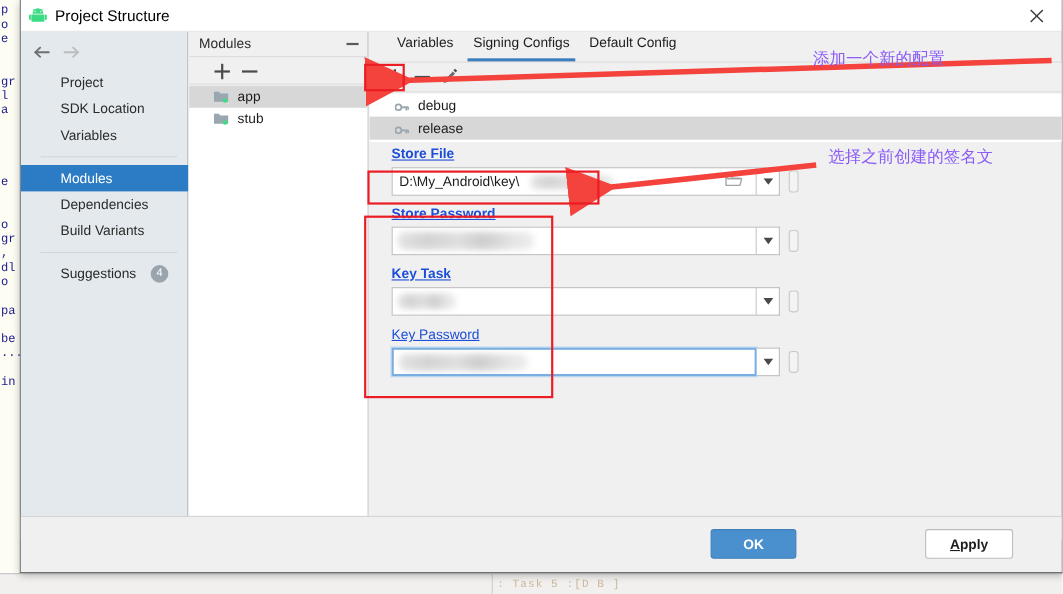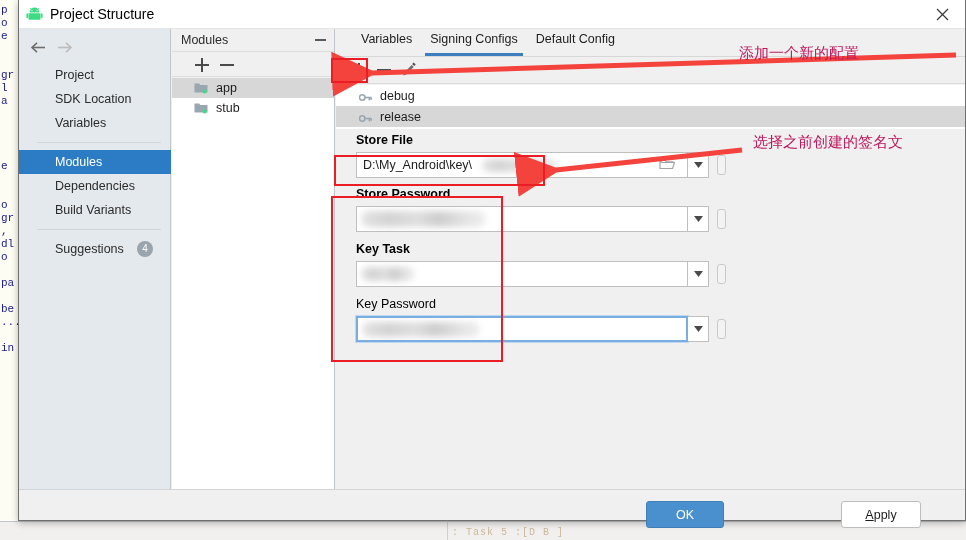--- a/index.html
+++ b/index.html
@@ -242,22 +242,23 @@
   .sc-row.selected { background: #d7d7d7; }
   .key-icon { position: absolute; left: 23px; top: 6px; width: 13px; height: 9px; }
   .sc-label { margin-left: 22px; }
 
   
   .form {
     position: absolute; left: 0; top: 104px; right: 0; bottom: 0;
   }
   .field { position: absolute; left: 20px; }
   .field-label {
-    font-size: 12.5px; color: #000000; margin-bottom: 3px;
+    font-size: 12.5px; color: #1d4ed8; margin-bottom: 3px;
     height: 16px;
+    text-decoration: underline;
   }
   .field-label.bold { font-weight: bold; }
   .input-row { position: relative; height: 26px; }
   .input-box {
     position: absolute; left: 0; top: 0;
     height: 26px;
     background: #ffffff;
     border: 1px solid #bfbfbf;
     display: flex; align-items: center;
     padding-left: 6px;
@@ -296,32 +297,33 @@
   }
 
   
   .anno-box {
     position: absolute;
     border: 2px solid #ec1c24;
     pointer-events: none;
   }
   .anno-text {
     position: absolute;
-    color: #be185d;
+    color: #8b5cf6;
     font-size: 15px;
     white-space: nowrap;
   }
   .anno-svg { position: absolute; left: 0; top: 0; pointer-events: none; }
 
   
   .footer {
     position: absolute; left: 0; bottom: 0;
-    width: 946px; height: 31px;
+    width: 946px; height: 51px;
     background: #f0f0f0;
     border-top: 1px solid #d4d4d4;
+    font-weight: bold;
   }
   .btn {
     position: absolute; top: 11px;
     height: 27px;
     border-radius: 3px;
     font-size: 12.5px;
     display: flex; align-items: center; justify-content: center;
     cursor: default;
   }
   .btn-ok {

